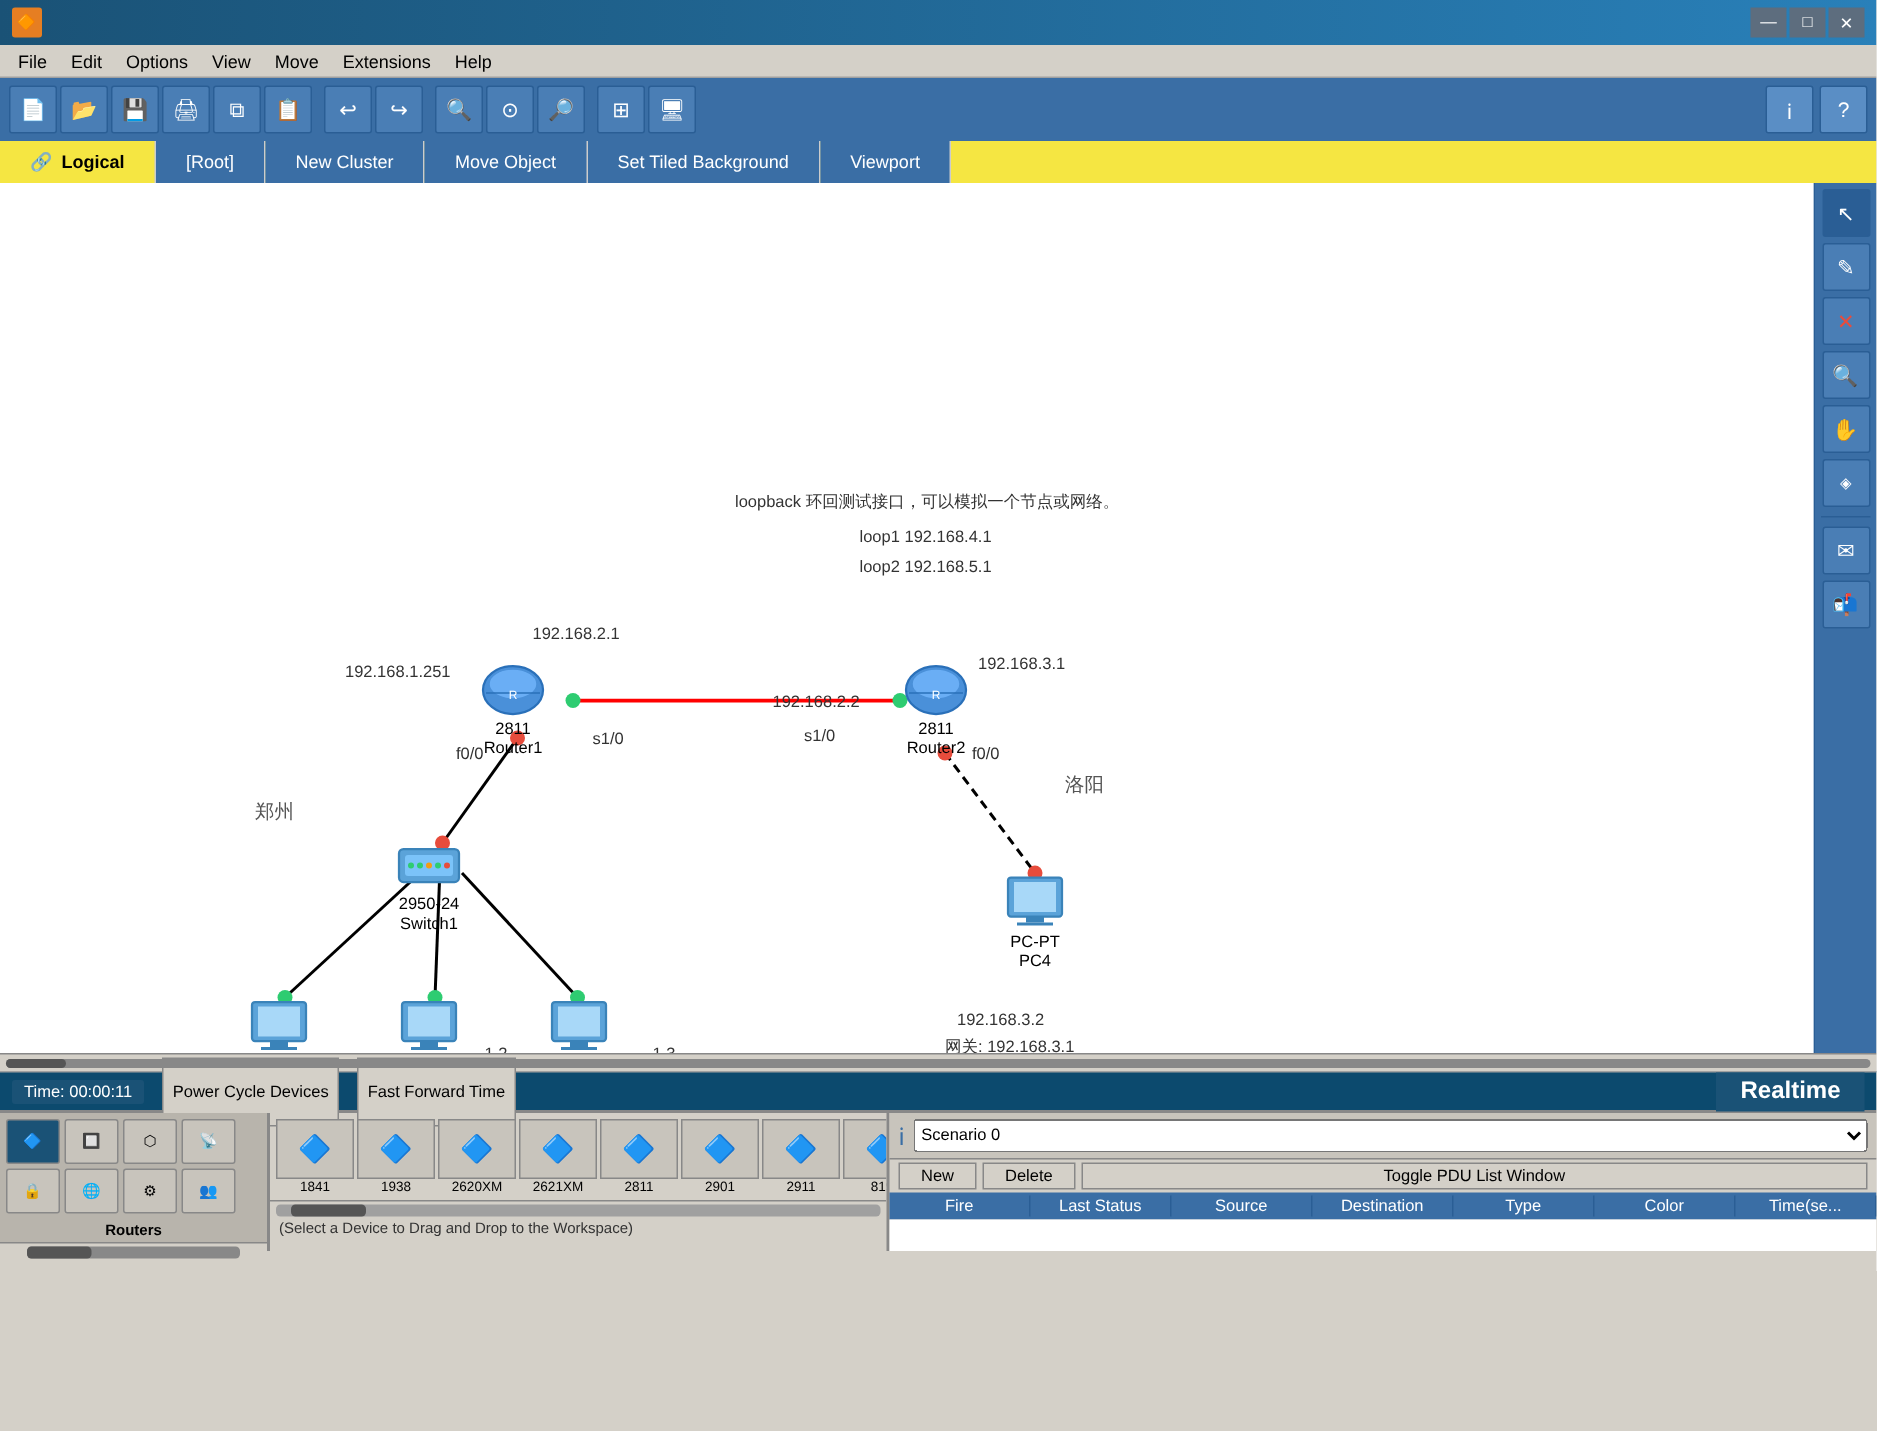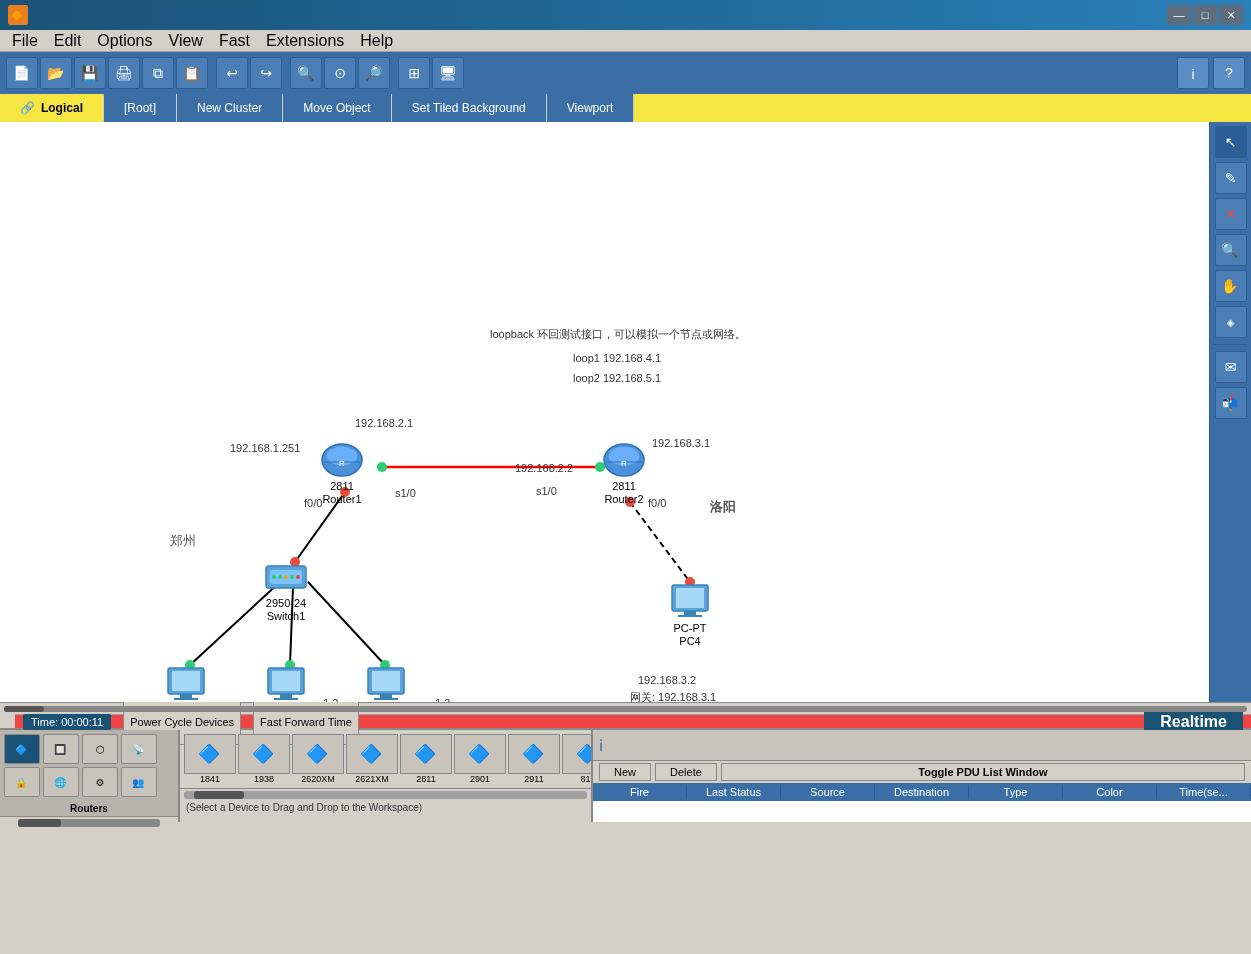--- a/index.html
+++ b/index.html
@@ -22,21 +22,21 @@
 
     
     #menubar {
       background: #d4d0c8;
       height: 22px;
       display: flex;
       align-items: center;
       padding: 0 4px;
       border-bottom: 1px solid #a0a0a0;
     }
-    #menubar span { padding: 2px 8px; cursor: pointer; font-size: 16px; }
+    #menubar span { padding: 2px 8px; cursor: pointer; font-size: 12px; }
 
     
     #toolbar {
       background: #3a6ea5;
       height: 42px;
       display: flex;
       align-items: center;
       padding: 0 6px;
       gap: 2px;
     }
@@ -125,29 +125,28 @@
     
     #connections {
       position: absolute;
       top: 0; left: 0;
       width: 100%; height: 100%;
       pointer-events: none;
     }
 
     
     #statusbar {
-      background: #ef4444;
-      height: 14px;
+      background: #0c4a6e;
+      height: 26px;
       display: flex;
       align-items: center;
       padding: 0 8px;
       gap: 12px;
       border-top: 1px solid #a0a0a0;
       font-size: 11px;
-      margin-left: 15px;
     }
     #statusbar .time-box {
       background: #1a5276;
       color: white;
       padding: 2px 8px;
       border-radius: 2px;
       font-size: 11px;
     }
     #statusbar .power-btn {
       background: #d4d0c8;
@@ -309,21 +308,21 @@
     <button class="win-btn">□</button>
     <button class="win-btn">✕</button>
   </div>
 </div>
 
 <div id="menubar">
   <span>File</span>
   <span>Edit</span>
   <span>Options</span>
   <span>View</span>
-  <span>Fast</span>
+  <span>Move</span>
   <span>Extensions</span>
   <span>Help</span>
 </div>
 
 <div id="toolbar">
   <div class="tb-btn" title="New">📄</div>
   <div class="tb-btn" title="Open">📂</div>
   <div class="tb-btn" title="Save">💾</div>
   <div class="tb-btn" title="Print">🖨</div>
   <div class="tb-btn">⧉</div>
@@ -392,21 +391,21 @@
     <div class="canvas-text" style="left:355px; top:295px;">192.168.2.1</div>
     <div class="canvas-text" style="left:395px; top:365px;">s1/0</div>
     <div class="canvas-text" style="left:304px; top:375px;">f0/0</div>
 
     <div class="canvas-text" style="left:652px; top:315px;">192.168.3.1</div>
     <div class="canvas-text" style="left:515px; top:340px;">192.168.2.2</div>
     <div class="canvas-text" style="left:536px; top:363px;">s1/0</div>
     <div class="canvas-text" style="left:648px; top:375px;">f0/0</div>
 
     <div class="canvas-text city" style="left:170px; top:410px;">郑州</div>
-    <div class="canvas-text city" style="left:710px; top:376px;font-weight:bold;">洛阳</div>
+    <div class="canvas-text city" style="left:710px; top:392px;">洛阳</div>
 
     <div class="canvas-text" style="left:323px; top:575px;">1.2</div>
 
     <div class="canvas-text" style="left:435px; top:575px;">1.3</div>
 
     <div class="canvas-text" style="left:638px; top:552px;text-align:center;">192.168.3.2</div>
     <div class="canvas-text" style="left:630px; top:568px;">网关: 192.168.3.1</div>
 
     <div class="device" style="left:318px; top:318px;">
       <div class="device-icon">
@@ -588,25 +587,28 @@
       <div style="width:calc(100% - 8px); height:8px; margin:2px 4px; background:#a0a0a0; border-radius:3px; position:relative;">
         <div style="width:50px; height:8px; background:#555; border-radius:3px; position:absolute; left:10px;"></div>
       </div>
     </div>
     <div style="font-size:10px; padding:2px 6px; color:#333;">(Select a Device to Drag and Drop to the Workspace)</div>
   </div>
 
   <div id="pdu-panel">
     <div id="pdu-header">
       <span style="color:#3a6ea5; font-size:16px;">ℹ</span>
+      <select class="scenario-select">
+        <option>Scenario 0</option>
+      </select>
     </div>
     <div id="pdu-buttons">
       <button class="pdu-btn">New</button>
       <button class="pdu-btn">Delete</button>
-      <button class="pdu-btn" style="flex:1;font-weight:bold;">Toggle PDU List Window</button>
+      <button class="pdu-btn" style="flex:1;">Toggle PDU List Window</button>
     </div>
     <div id="pdu-table-header">
       <div class="pdu-col">Fire</div>
       <div class="pdu-col">Last Status</div>
       <div class="pdu-col">Source</div>
       <div class="pdu-col">Destination</div>
       <div class="pdu-col">Type</div>
       <div class="pdu-col">Color</div>
       <div class="pdu-col">Time(se...</div>
     </div>

